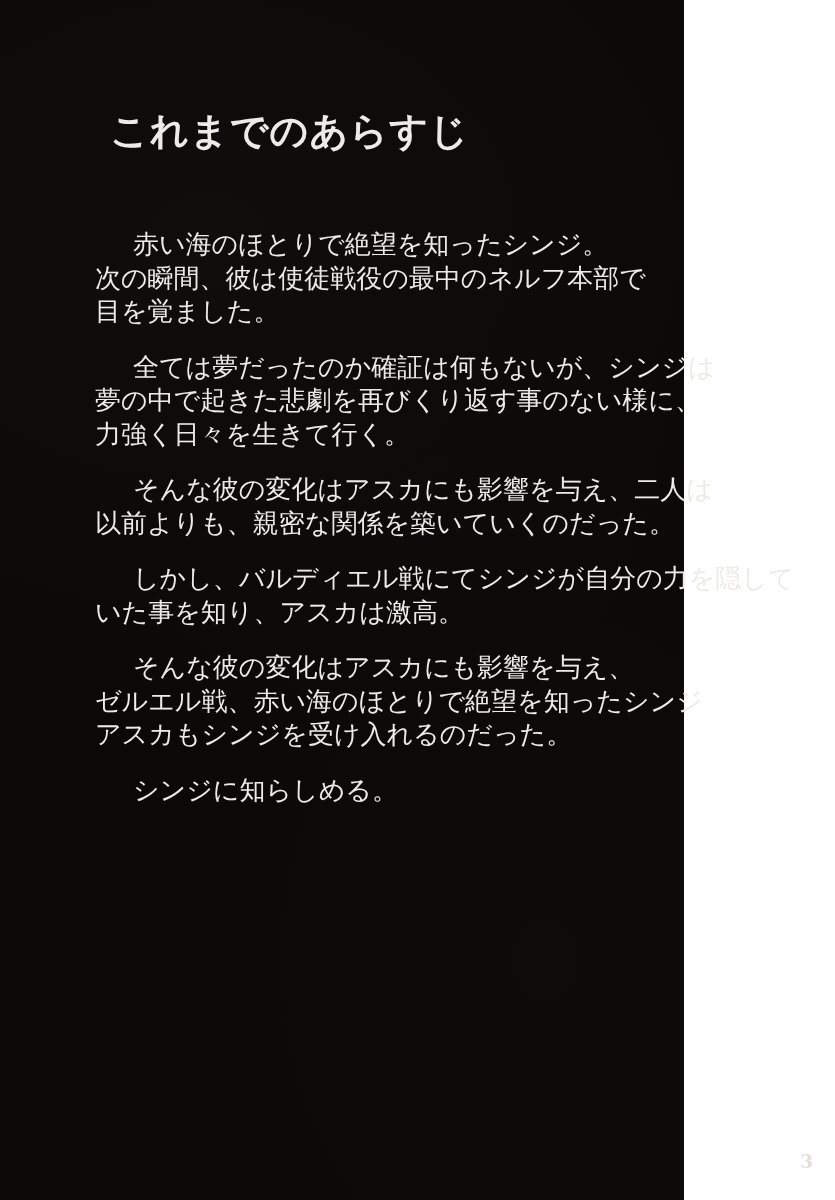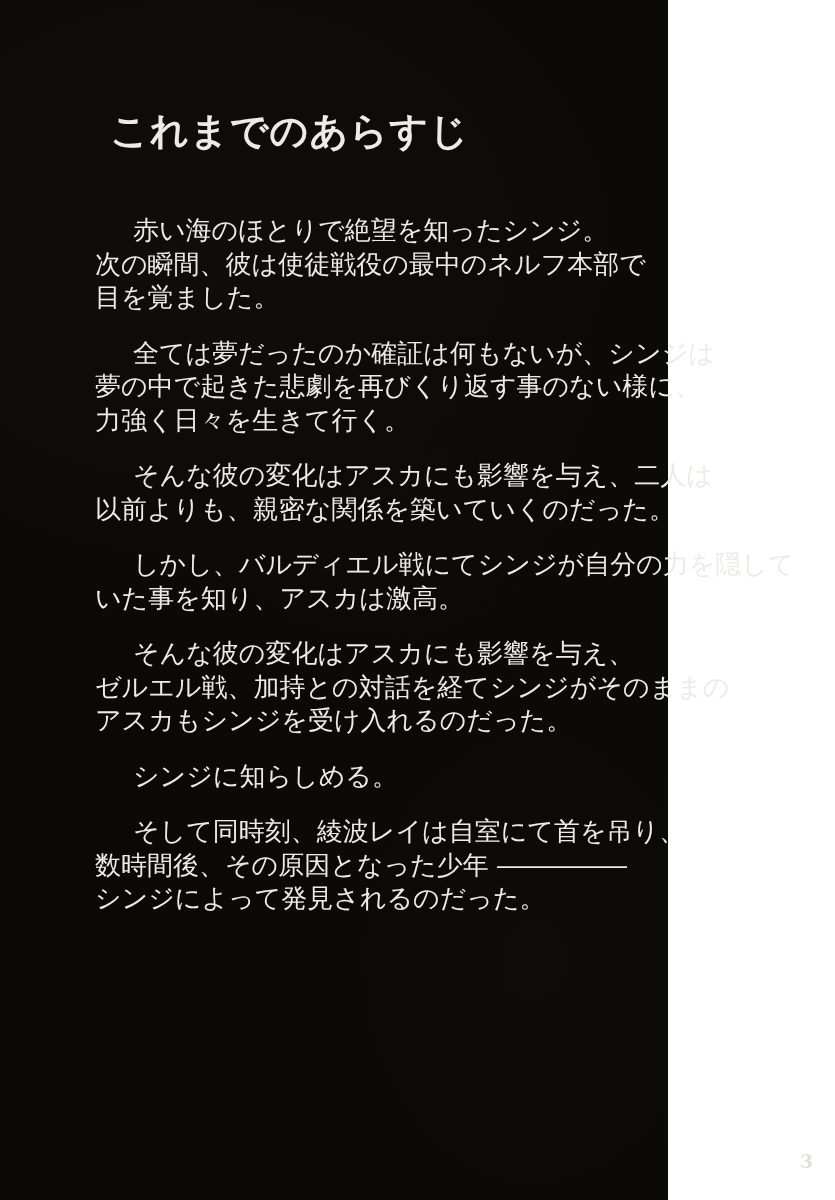--- a/index.html
+++ b/index.html
@@ -13,20 +13,21 @@
     font-family: "DejaVu Serif", "Liberation Serif", serif;
   }
   .page {
     position: relative;
     width: 668px;
     height: 1200px;
     background:
       radial-gradient(ellipse 900px 700px at 30% 20%, rgba(30,28,24,0.25), rgba(0,0,0,0) 70%),
       radial-gradient(ellipse 700px 900px at 80% 80%, rgba(24,22,20,0.2), rgba(0,0,0,0) 70%),
       var(--bg-color, #0a0908);
+    padding-left: 16px;
   }
   .page-title {
     position: absolute;
     left: 110px;
     top: 106px;
     margin: 0;
     font-size: 38px;
     font-weight: 600;
     letter-spacing: 1px;
     color: var(--text-color, #f0eeea);
@@ -35,21 +36,22 @@
   .story {
     position: absolute;
     left: 95px;
     top: 214px;
     width: 680px;
     font-size: 26px;
     line-height: 33.5px;
     color: var(--text-color, #edebe7);
   }
   .story-paragraph {
-    margin: 0 0 22px 0;
+    margin: 16px 0 22px 0;
+    font-family: Liberation Mono, monospace;
   }
   .story-line {
     white-space: nowrap;
   }
   .story-line:first-child {
     text-indent: 38px;
   }
   .page-number {
     position: absolute;
     left: 800px;
@@ -79,27 +81,22 @@
       <div class="story-paragraph">
         <div class="story-line">そんな彼の変化はアスカにも影響を与え、二人は</div>
         <div class="story-line">以前よりも、親密な関係を築いていくのだった。</div>
       </div>
       <div class="story-paragraph">
         <div class="story-line">しかし、バルディエル戦にてシンジが自分の力を隠して</div>
         <div class="story-line">いた事を知り、アスカは激高。</div>
       </div>
       <div class="story-paragraph">
         <div class="story-line">そんな彼の変化はアスカにも影響を与え、</div>
-        <div class="story-line">ゼルエル戦、加持との対話を経てシンジがそのままの</div>
+        <div class="story-line">ゼルエル戦、赤い海のほとりで絶望を知ったシンジ</div>
         <div class="story-line">アスカもシンジを受け入れるのだった。</div>
       </div>
       <div class="story-paragraph">
         <div class="story-line">シンジに知らしめる。</div>
-      </div>
-      <div class="story-paragraph">
-        <div class="story-line">そして同時刻、綾波レイは自室にて首を吊り、</div>
-        <div class="story-line">数時間後、その原因となった少年 ―――――</div>
-        <div class="story-line">シンジによって発見されるのだった。</div>
       </div>
     </div>
 
   <div class="page-number">3</div>
 </div>
 
 </body></html>

